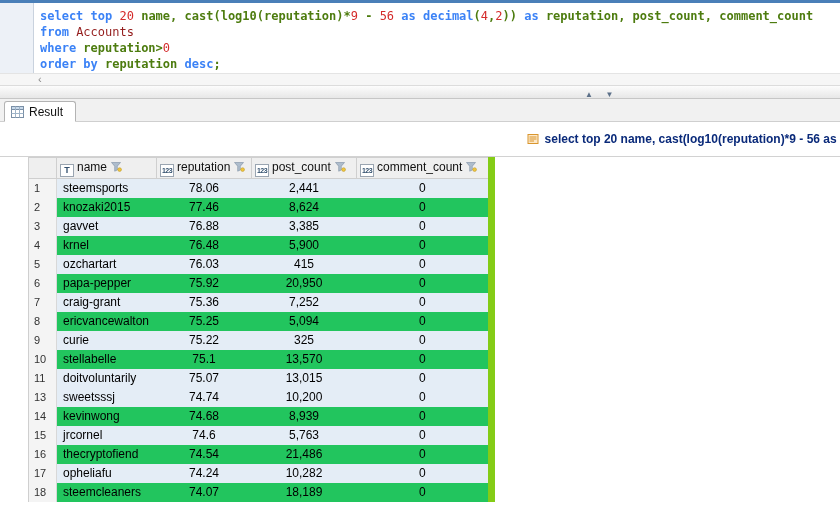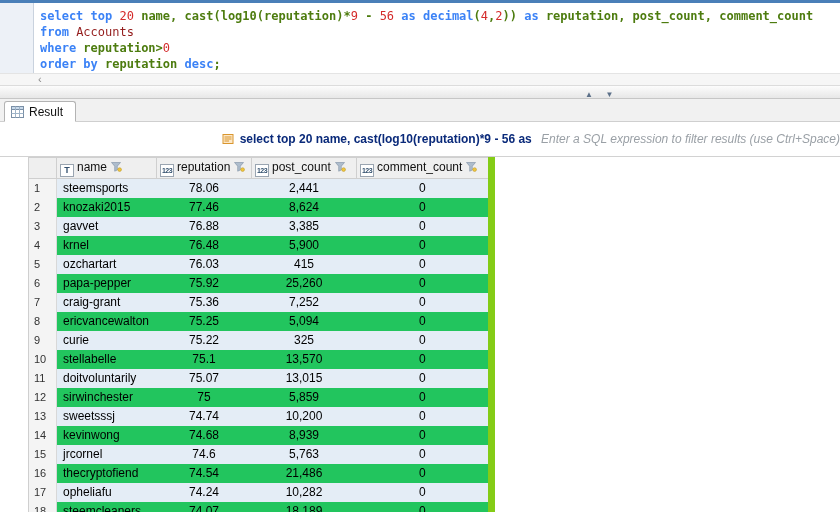--- a/index.html
+++ b/index.html
@@ -122,21 +122,20 @@
   <div class="filterbar">
     <span class="filter-icon">
       <svg width="12" height="12" viewBox="0 0 12 12">
           <rect x="1" y="1.5" width="10" height="9" fill="#fde8c8" stroke="#d9962e"></rect>
           <line x1="2.5" y1="4" x2="9.5" y2="4" stroke="#d9962e"></line>
           <line x1="2.5" y1="6" x2="9.5" y2="6" stroke="#d9962e"></line>
           <line x1="2.5" y1="8" x2="7" y2="8" stroke="#d9962e"></line>
         </svg>
     </span>
     <span class="filter-query">select top 20 name, cast(log10(reputation)*9 - 56 as </span>
-    <span class="filter-placeholder">Enter a SQL expression to filter results (use Ctrl+Space)</span>
   </div>
 
   <div class="gridwrap">
     <table>
       <colgroup>
         <col style="width:28px">
           <col style="width:100px">
           <col style="width:95px">
           <col style="width:105px">
           <col style="width:135px">
@@ -195,21 +194,21 @@
             <td class="rownum">5</td>
             <td class="c-name">ozchartart</td>
             <td class="c-num">76.03</td>
             <td class="c-num">415</td>
             <td class="c-num">0</td>
           </tr>
           <tr class="even">
             <td class="rownum">6</td>
             <td class="c-name">papa-pepper</td>
             <td class="c-num">75.92</td>
-            <td class="c-num">25,260</td>
+            <td class="c-num">20,950</td>
             <td class="c-num">0</td>
           </tr>
           <tr class="odd">
             <td class="rownum">7</td>
             <td class="c-name">craig-grant</td>
             <td class="c-num">75.36</td>
             <td class="c-num">7,252</td>
             <td class="c-num">0</td>
           </tr>
           <tr class="even">
@@ -233,27 +232,20 @@
             <td class="c-num">13,570</td>
             <td class="c-num">0</td>
           </tr>
           <tr class="odd">
             <td class="rownum">11</td>
             <td class="c-name">doitvoluntarily</td>
             <td class="c-num">75.07</td>
             <td class="c-num">13,015</td>
             <td class="c-num">0</td>
           </tr>
-          <tr class="even">
-            <td class="rownum">12</td>
-            <td class="c-name">sirwinchester</td>
-            <td class="c-num">75</td>
-            <td class="c-num">5,859</td>
-            <td class="c-num">0</td>
-          </tr>
           <tr class="odd">
             <td class="rownum">13</td>
             <td class="c-name">sweetsssj</td>
             <td class="c-num">74.74</td>
             <td class="c-num">10,200</td>
             <td class="c-num">0</td>
           </tr>
           <tr class="even">
             <td class="rownum">14</td>
             <td class="c-name">kevinwong</td>

